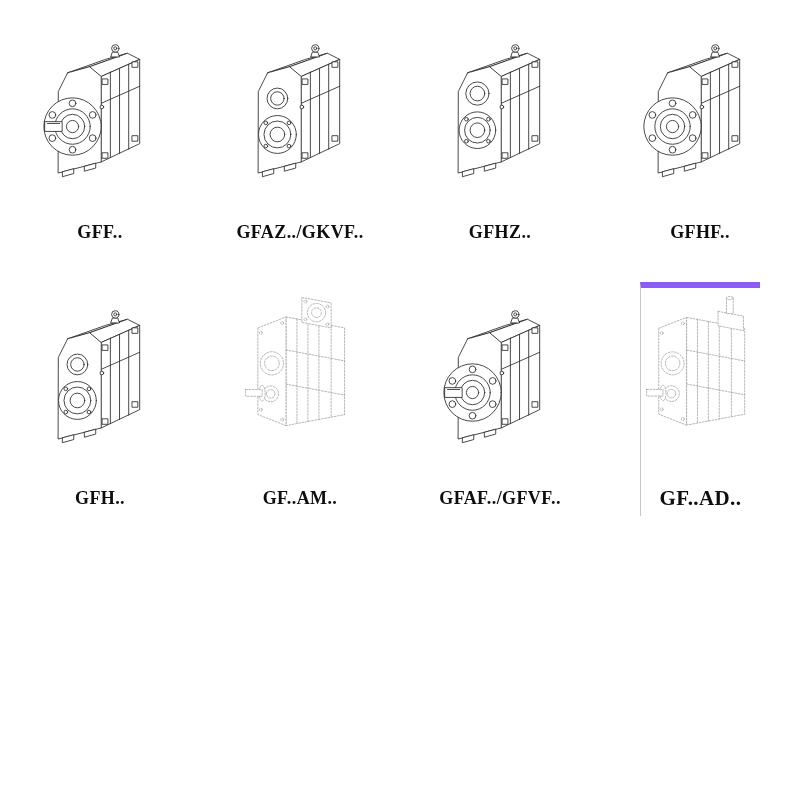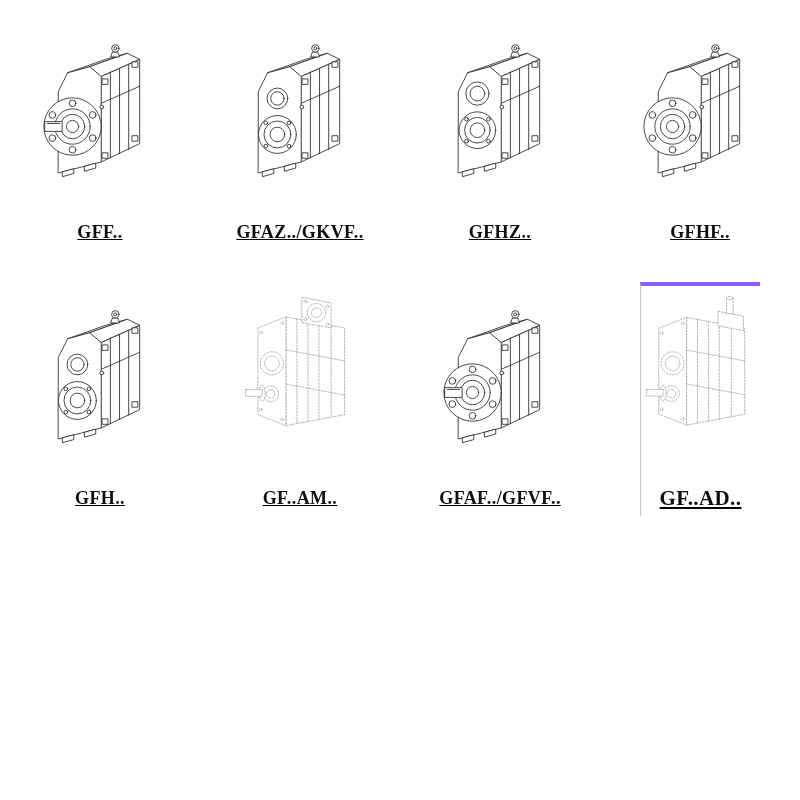--- a/index.html
+++ b/index.html
@@ -15,21 +15,20 @@
     grid-template-columns: repeat(4, 200px);
     grid-template-rows: repeat(3, 266px);
     width: 800px; height: 798px;
   }
   .cell {
     display: flex;
     flex-direction: column;
     align-items: center;
     justify-content: flex-end;
     padding: 3px 2px 5px;
-    text-decoration: underline;
   }
   .drawing {
     flex: 1;
     width: 100%;
     display: flex;
     align-items: center;
     justify-content: center;
   }
   .drawing svg { width: 184px; height: 224px; color: #2a2a2a; }
   .cell use {
@@ -44,21 +43,21 @@
   .label {
     font-weight: bold;
     font-size: 18px;
     letter-spacing: 0.4px;
     color: #0e0e0e;
     height: 26px; line-height: 26px;
     margin: 0;
     white-space: nowrap;
   }
   .cell.biglabel .label { font-size: 21px; }
-  .cell.bordered { border-left: 1px solid #c6c6c6; border-top: 4px solid #8b5cf6; }
+  .cell.bordered { border-left: 1px solid #c6c6c6; border-top: 6px solid #8b5cf6; }
   .defs-holder { position: absolute; width: 0; height: 0; overflow: hidden; }
 </style>
 </head>
 <body>
 
 <svg class="defs-holder" aria-hidden="true">
   <defs>
 
     <g id="gb-body">
       <polygon points="42,62 104,40 140,30 78,52" fill="#fff"></polygon>

